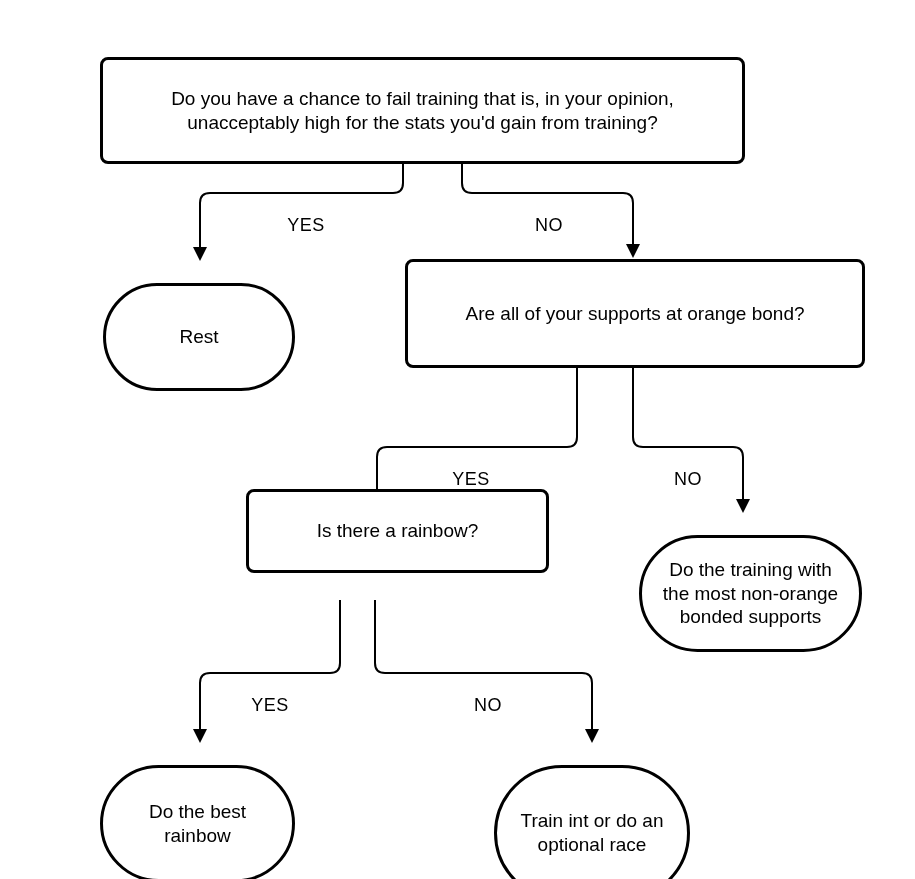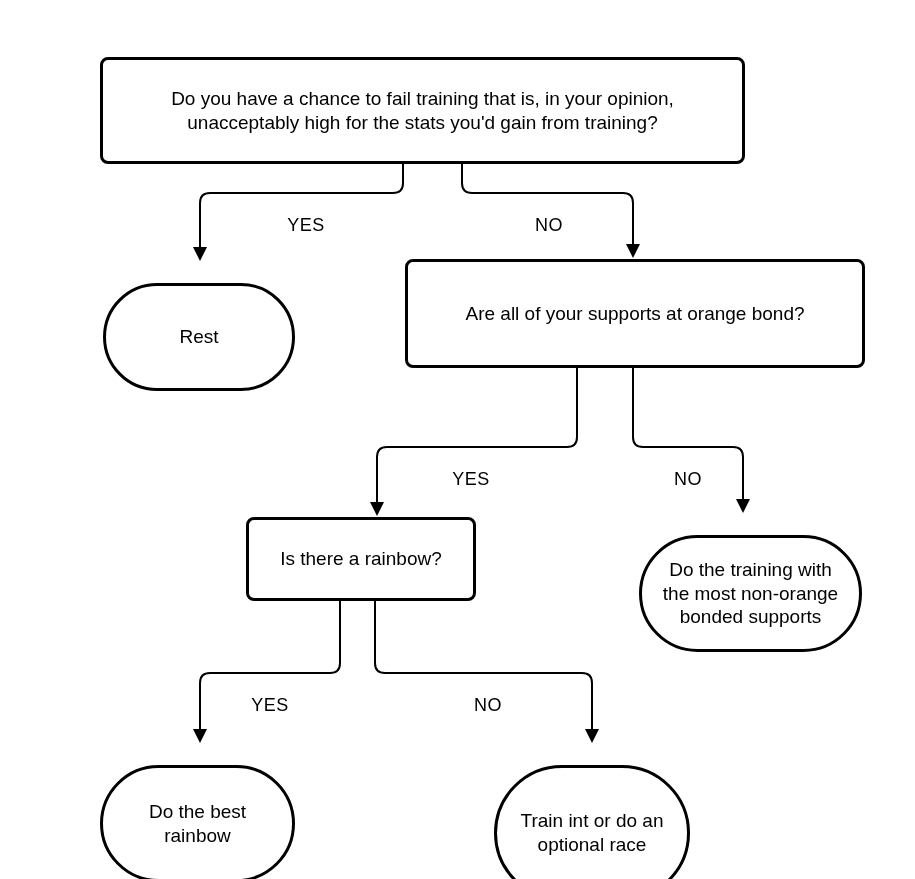--- a/index.html
+++ b/index.html
@@ -76,21 +76,21 @@
     </g>
   </svg>
 
   <div class="node rect" style="left:100px; top:18px; width:645px; height:107px;margin-top:39px;">Do you have a chance to fail training that is, in your opinion,
 unacceptably high for the stats you'd gain from training?</div>
 
   <div class="node stadium" style="left:103px; top:262px; width:192px; height:108px;">Rest</div>
 
   <div class="node rect" style="left:405px; top:259px; width:460px; height:109px;">Are all of your supports at orange bond?</div>
 
-  <div class="node rect" style="left:246px; top:517px; width:230px; height:84px;">Is there a rainbow?</div>
+  <div class="node rect" style="left:246px; top:489px; width:303px; height:84px;">Is there a rainbow?</div>
 
   <div class="node stadium" style="left:100px; top:744px; width:195px; height:117px;">Do the best
 rainbow</div>
 
   <div class="node stadium" style="left:639px; top:514px; width:223px; height:117px;">Do the training with
 the most non-orange
 bonded supports</div>
 
   <div class="node stadium" style="left:494px; top:744px; width:196px; height:136px;">Train int or do an
 optional race</div>

